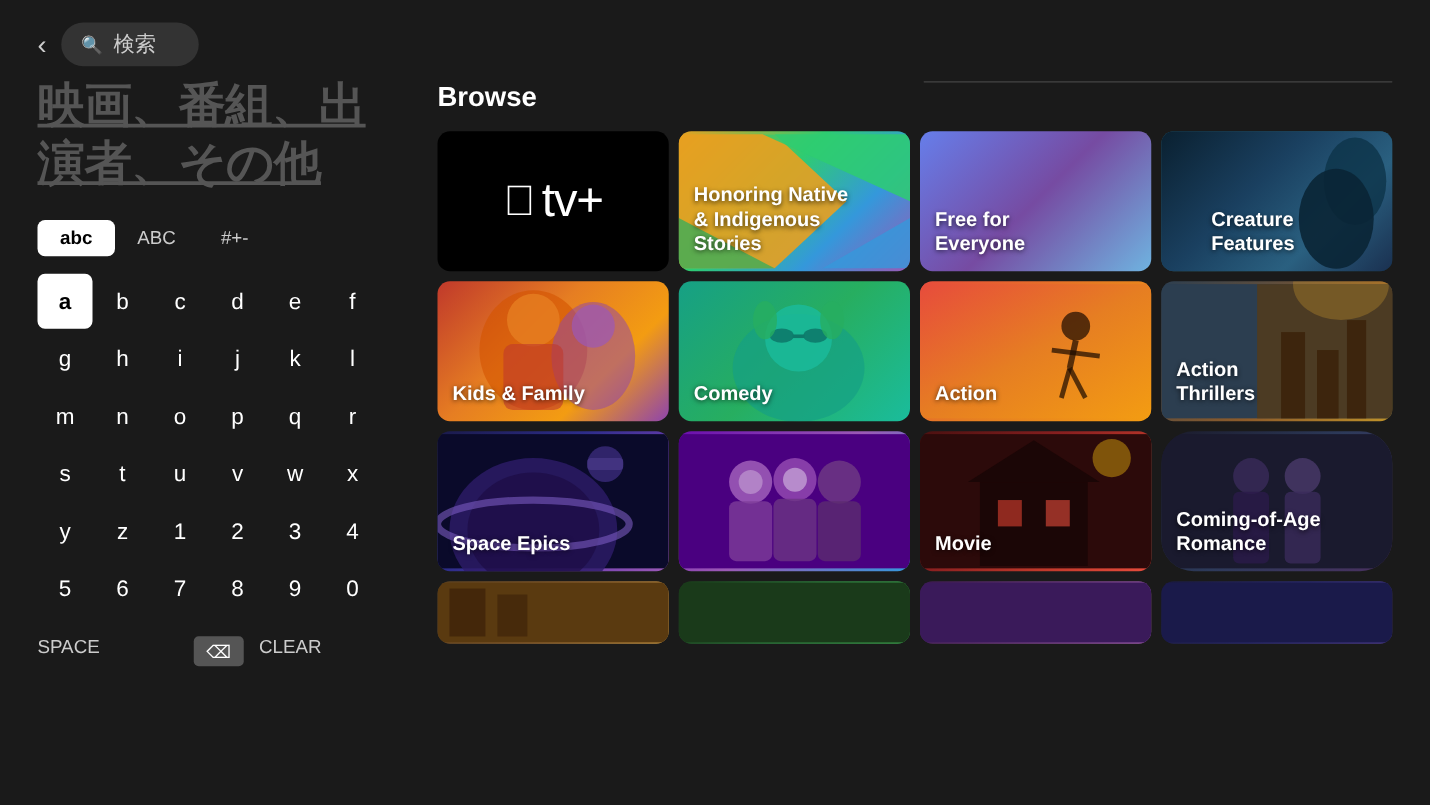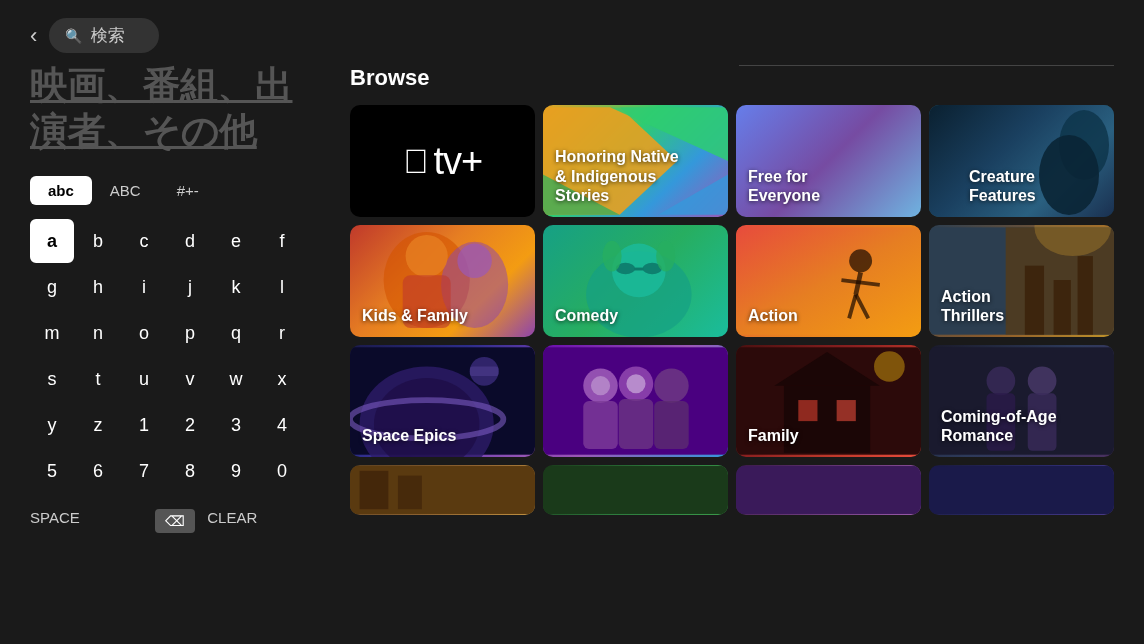--- a/index.html
+++ b/index.html
@@ -235,20 +235,21 @@
     .tile-family {
       background: linear-gradient(135deg, #6a0dad 0%, #9b59b6 50%, #3498db 100%);
     }
     
     .tile-horror {
       background: linear-gradient(135deg, #4a1010 0%, #8b2020 40%, #c0392b 70%, #e74c3c 100%);
     }
     
     .tile-coming {
       background: linear-gradient(135deg, #1a1a2a 0%, #2d3a5a 50%, #4a3060 100%);
+      border-radius: 26px;
     }
 
     
     .tile-bottom1 {
       background: linear-gradient(135deg, #5a4020 0%, #8b6030 50%, #c09040 100%);
     }
     .tile-bottom2 {
       background: linear-gradient(135deg, #1a3a1a 0%, #2d7a3d 50%, #3a9a4a 100%);
     }
     .tile-bottom3 {
@@ -495,21 +496,21 @@
 
           <rect x="50" y="40" width="90" height="70" fill="#1a0505" opacity="0.9"></rect>
 
           <polygon points="40,40 95,5 150,40" fill="#1a0505" opacity="0.9"></polygon>
 
           <rect x="65" y="55" width="20" height="22" fill="#c0392b" opacity="0.7"></rect>
           <rect x="105" y="55" width="20" height="22" fill="#e74c3c" opacity="0.6"></rect>
 
           <circle cx="160" cy="20" r="16" fill="#b8860b" opacity="0.6"></circle>
         </svg>
-        <div class="tile-label">Family</div>
+        <div class="tile-label">Movie</div>
       </div>
 
       <div class="browse-tile tile-coming">
         <svg style="position:absolute;inset:0;width:100%;height:100%;" viewBox="0 0 193 112">
           <rect x="0" y="0" width="193" height="112" fill="#1a1a2e"></rect>
 
           <circle cx="75" cy="35" r="15" fill="#3a2a5a" opacity="0.8"></circle>
           <circle cx="118" cy="35" r="15" fill="#4a3a6a" opacity="0.8"></circle>
           <rect x="60" y="48" width="30" height="60" rx="5" fill="#2a1a4a" opacity="0.8"></rect>
           <rect x="103" y="48" width="30" height="60" rx="5" fill="#3a2a5a" opacity="0.8"></rect>

